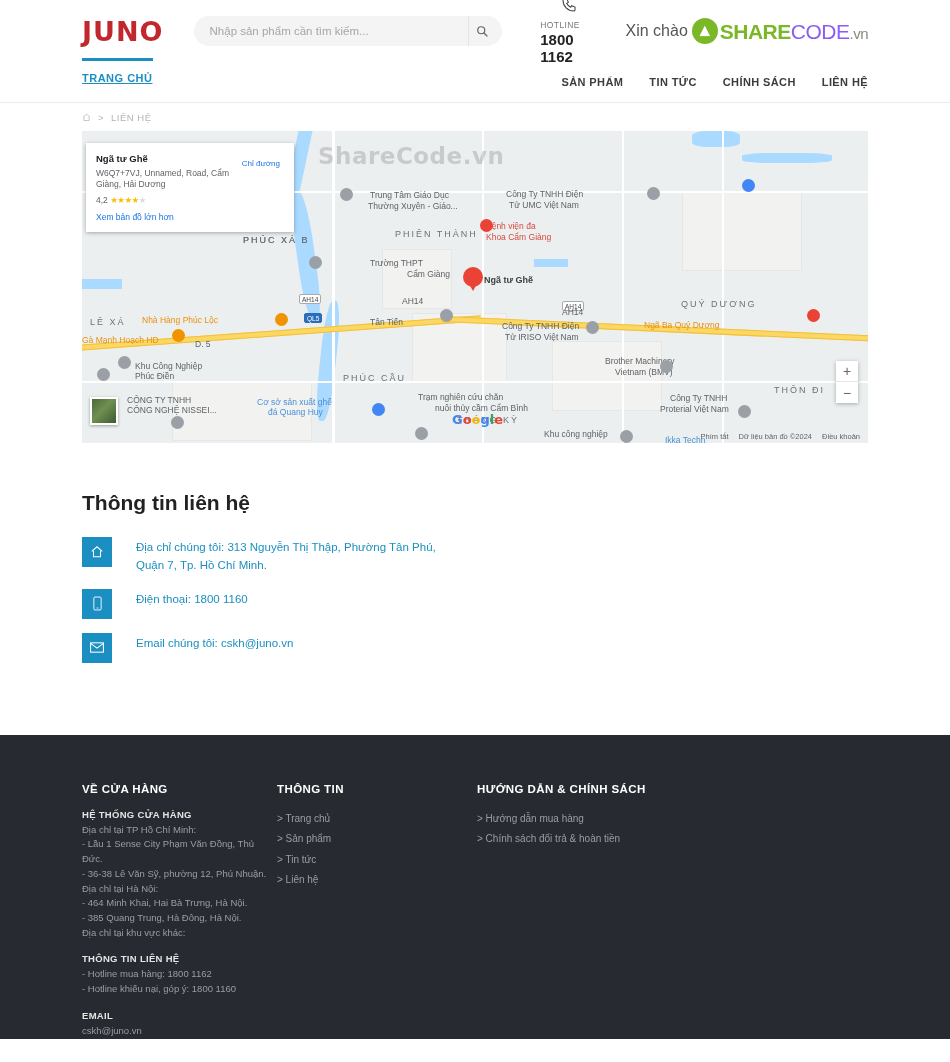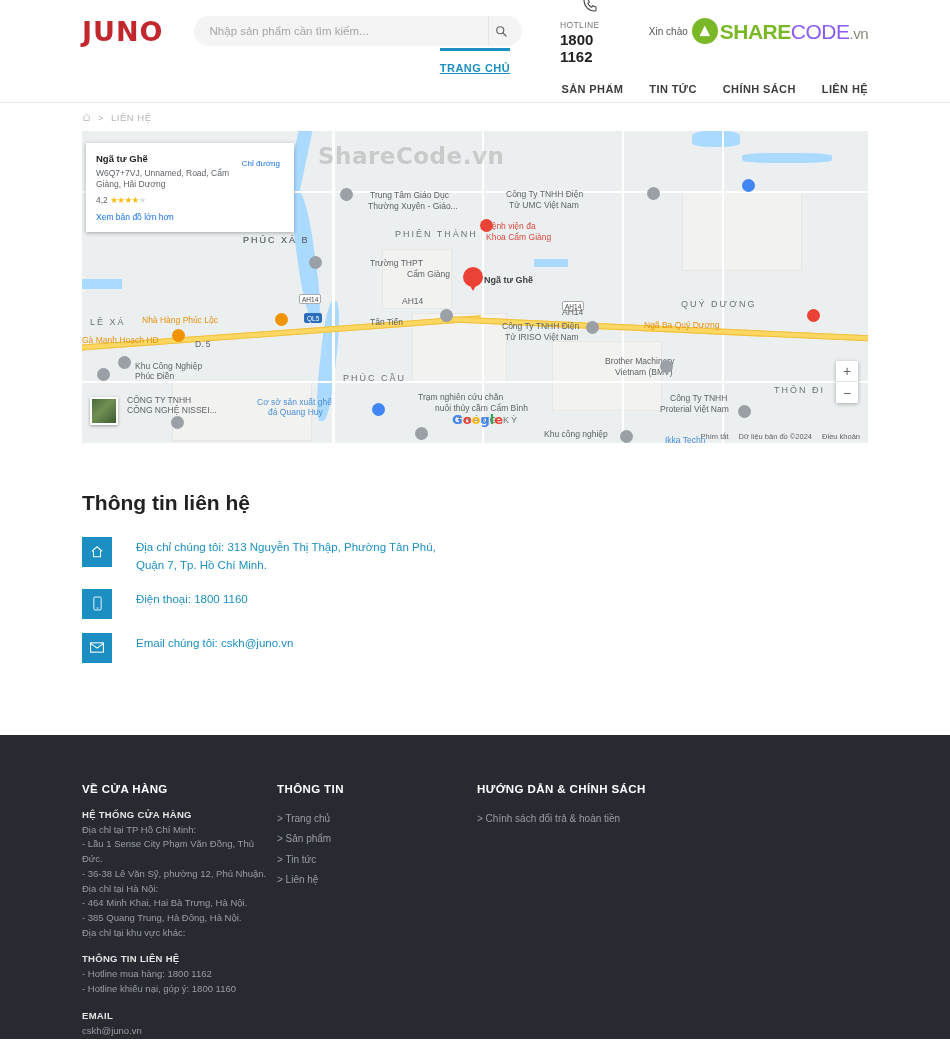--- a/index.html
+++ b/index.html
@@ -60,41 +60,41 @@
     cursor: pointer;
   }
   .hotline {
     display: flex; align-items: center; gap: 8px;
     margin-left: 38px;
     flex-direction: column;
   }
   .hotline .ht-txt { line-height: 1.15; }
   .hotline .ht-label { font-size: 8.5px; color: #777; letter-spacing: .4px; }
   .hotline .ht-num { font-size: 15px; font-weight: 700; color: #222; }
-  .greet { margin-left: 28px; font-size: 10px; color: #555; white-space: nowrap; }
+  .greet { margin-left: 28px; font-size: 16px; color: #555; white-space: nowrap; }
   .sharecode-logo {
     display: flex; align-items: center; margin-left: 4px; gap: 2px;
   }
   .sc-badge {
     width: 26px; height: 26px; border-radius: 50%;
     background: #7ab828; position: relative; display:inline-block;
   }
   .sc-badge:after{
     content:""; position:absolute; left:50%; top:50%;
     width: 11px; height: 11px; transform: translate(-50%,-50%);
     background:#fff; clip-path: polygon(50% 0, 100% 100%, 0 100%);
   }
   .sc-text { font-size: 21px; letter-spacing: -0.5px; line-height:1; }
   .sc-share { color: #7ab828; font-weight: 700; }
   .sc-code { color: #8b5cf6; font-weight: 400; }
   .sc-vn { color: #8a8a7c; font-size: 15px; font-weight: 400; }
 
   
   .navbar { border-bottom: 1px solid #ececec; background:#fff; }
-  .nav-inner { display: flex; align-items: center; height: 40px; flex-direction: column; }
+  .nav-inner { display: flex; align-items: center; height: 40px; }
   .nav-home {
     font-size: 11px; font-weight: 700; color: #1b8fc1; letter-spacing: .5px;
     border-top: 3px solid #1b8fc1; padding-top: 11px; margin-top: -14px;
     padding-bottom: 9px;
   }
   .nav-right { margin-left: auto; display: flex; gap: 26px; }
   .nav-right a {
     font-size: 11px; color: #3c3c3c; text-decoration: none;
     letter-spacing: .4px; font-weight: 600;
   }
@@ -506,20 +506,21 @@
               <a class="flink" href="#">&gt; Trang chủ</a>
               <a class="flink" href="#">&gt; Sản phẩm</a>
               <a class="flink" href="#">&gt; Tin tức</a>
               <a class="flink" href="#">&gt; Liên hệ</a>
             </div>
         </div>
 
         <div class="fcol3">
           <div class="fh">HƯỚNG DẪN &amp; CHÍNH SÁCH</div>
           <div id="policy-links">
+              <a class="flink" href="#">&gt; Hướng dẫn mua hàng</a>
               <a class="flink" href="#">&gt; Chính sách đổi trả &amp; hoàn tiền</a>
             </div>
         </div>
 
       </div>
     </div>
 
   </div>
 
 </div>

